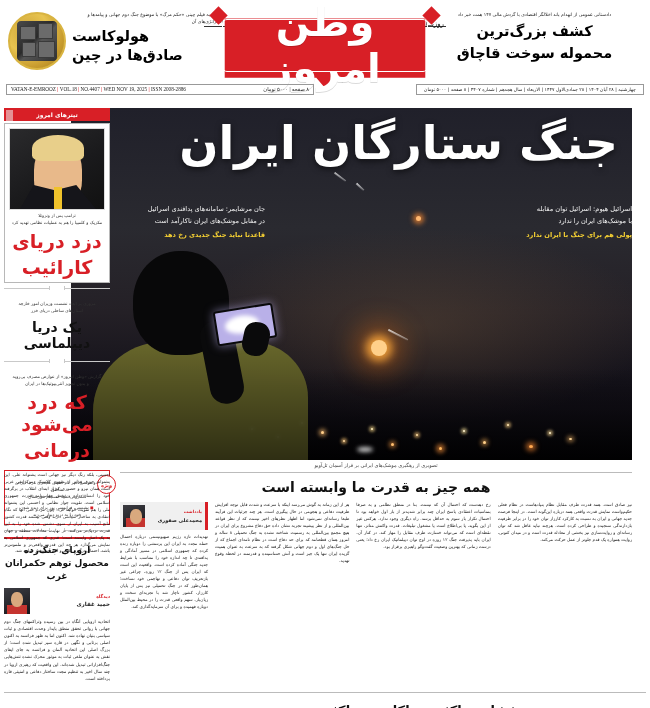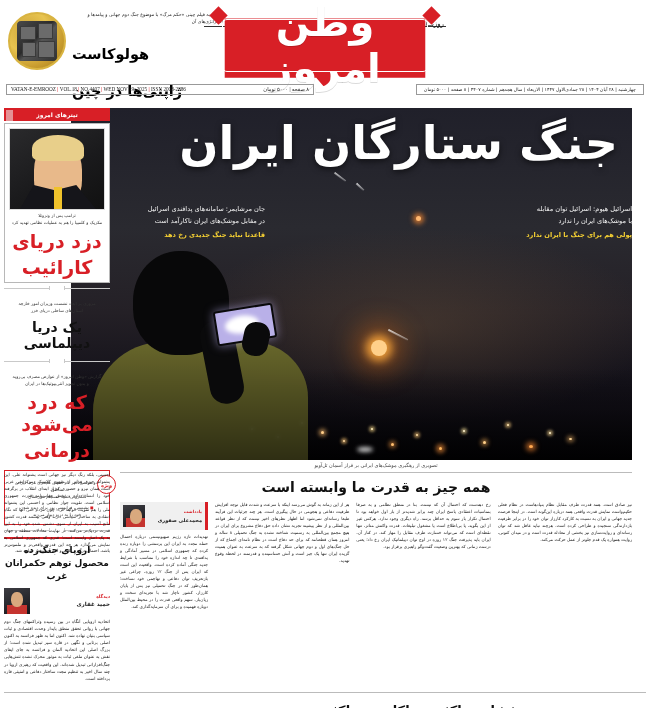--- a/index.html
+++ b/index.html
@@ -17,21 +17,21 @@
   .mast-photo{width:58px;height:58px;border-radius:50%;background:
       radial-gradient(circle at 30% 30%, #cfa63a 0%, #e8c450 40%, #c79b2e 70%, #9d7a1f 100%);
       position:relative;overflow:hidden;flex:0 0 auto;border:2px solid #d9b441;box-sizing:border-box;}
   .mast-photo::before{content:"";position:absolute;left:7px;top:7px;right:7px;bottom:7px;
       background:
         linear-gradient(135deg,#4a4a4a 0%,#2b2b2b 45%,#555 55%,#303030 100%);
       border-radius:4px;}
   .mast-photo .cell{position:absolute;background:#6b6b6b;border:1px solid #3a3a3a;box-sizing:border-box;}
   .mast-left-txt{flex:1 1 auto;text-align:left;direction:rtl;}
   .mast-kicker{font-size:4.6px;line-height:1.5;color:#222;text-align:right;letter-spacing:.1px;}
-  .mast-left-title{font-size:14.5px;font-weight:bold;line-height:1.25;text-align:left;margin-top:19px;color:#000;}
+  .mast-left-title{font-size:14.5px;font-weight:bold;line-height:1.25;text-align:left;margin-top:1px;color:#000;}
 
   .mast-center{position:absolute;left:50%;transform:translateX(-50%);top:4px;width:250px;text-align:center;}
   .mast-url{font-size:6.5px;letter-spacing:1.4px;color:#222;font-family:"Liberation Serif",serif;position:absolute;left:28px;top:18px;}
   .mast-tag-r{position:absolute;right:6px;top:16px;font-size:7px;color:#111;letter-spacing:.5px;}
   .mast-rule{position:absolute;top:22px;left:4px;width:72px;height:1px;background:#333;}
   .mast-rule2{position:absolute;top:22px;right:4px;width:42px;height:1px;background:#333;}
   .logo-wrap{position:relative;margin:10px auto 0;width:218px;height:74px;}
   .logo-shield{position:absolute;inset:0;background:#d81f26;
      border:2px solid #fff;
      box-shadow:0 0 0 1px #d81f26;
@@ -169,38 +169,43 @@
     <div class="mast-left">
       <div class="mast-photo">
         <span class="cell" style="left:10px;top:12px;width:16px;height:14px;"></span>
         <span class="cell" style="left:28px;top:9px;width:15px;height:16px;"></span>
         <span class="cell" style="left:12px;top:28px;width:14px;height:15px;"></span>
         <span class="cell" style="left:28px;top:27px;width:17px;height:17px;"></span>
       </div>
       <div class="mast-left-txt">
         <div class="mast-kicker">نگاهی به فیلم چینی «حکم مرگ» با موضوع جنگ دوم جهانی و پیامدها و استراتژی‌های آن</div>
         <div class="mast-left-title">هولوکاست</div>
-        <div class="mast-left-title">ژاپنی‌ها در چین</div>
+        <div class="mast-left-title">صادق‌ها در چین</div>
       </div>
     </div>
 
     <div class="mast-center">
       <div class="mast-rule"></div>
       <div class="mast-rule2"></div>
       <div class="mast-url">VATANEMROOZ.IR</div>
       <div class="mast-tag-r">روزنــامــه صـبــح ایــران</div>
       <div class="logo-wrap">
         <div class="logo-shield"></div>
         <div class="logo-diamond logo-d-l"></div>
         <div class="logo-diamond logo-d-r"></div>
         <div class="logo-inner"></div>
         <div class="logo-text">وطن امروز</div>
       </div>
     </div>
 
+    <div class="mast-right">
+      <div class="mast-kicker">دادستانی عمومی از انهدام باند اخلالگر اقتصادی با گردش مالی ۱۴۷ همت خبر داد</div>
+      <div class="mast-right-title">کشف بزرگ‌ترین</div>
+      <div class="mast-right-title">محموله سوخت قاچاق</div>
+    </div>
 
     <div class="mast-bottom">
       <div class="issue-box">
         <span>
           <span>VATAN-E-EMROOZ</span>
           <span class="sep">|</span>
           <span>VOL.18</span>
           <span class="sep">|</span>
           <span>NO.4407</span>
           <span class="sep">|</span>

